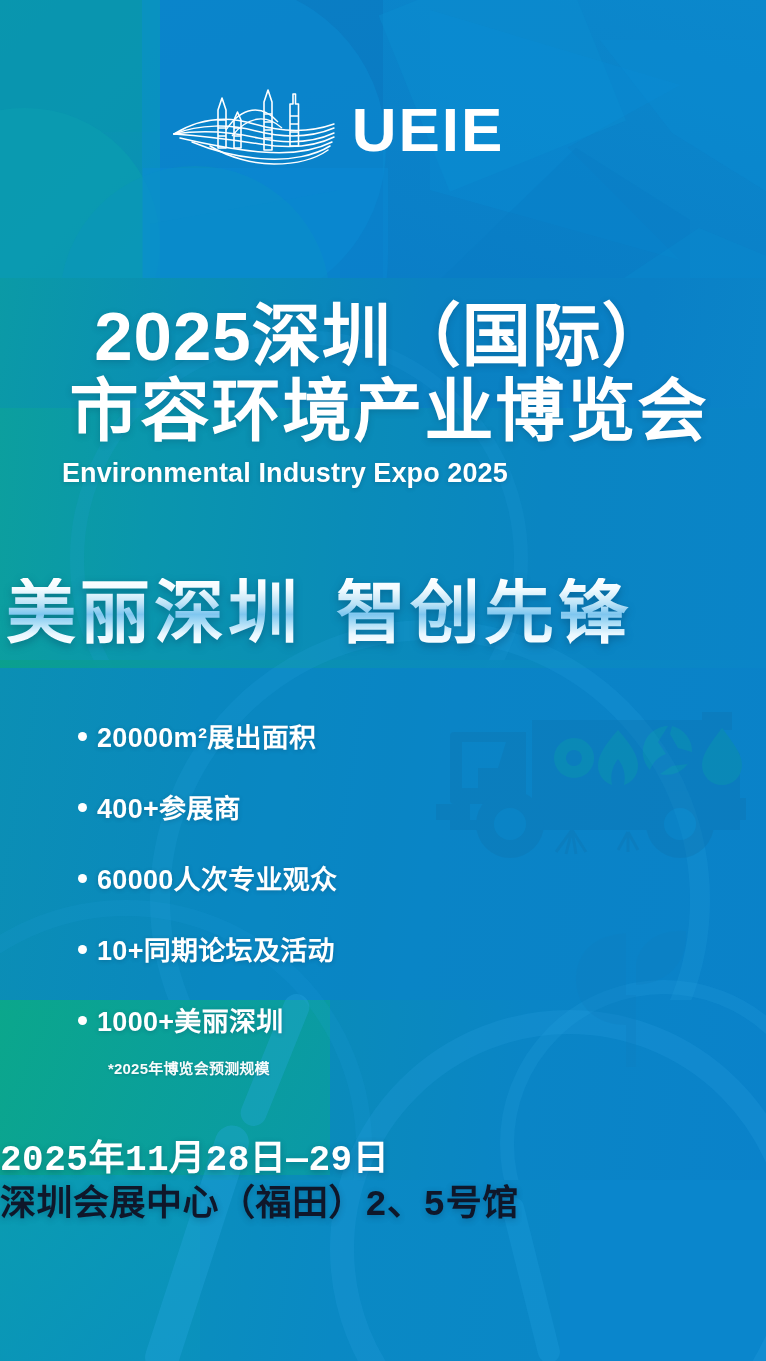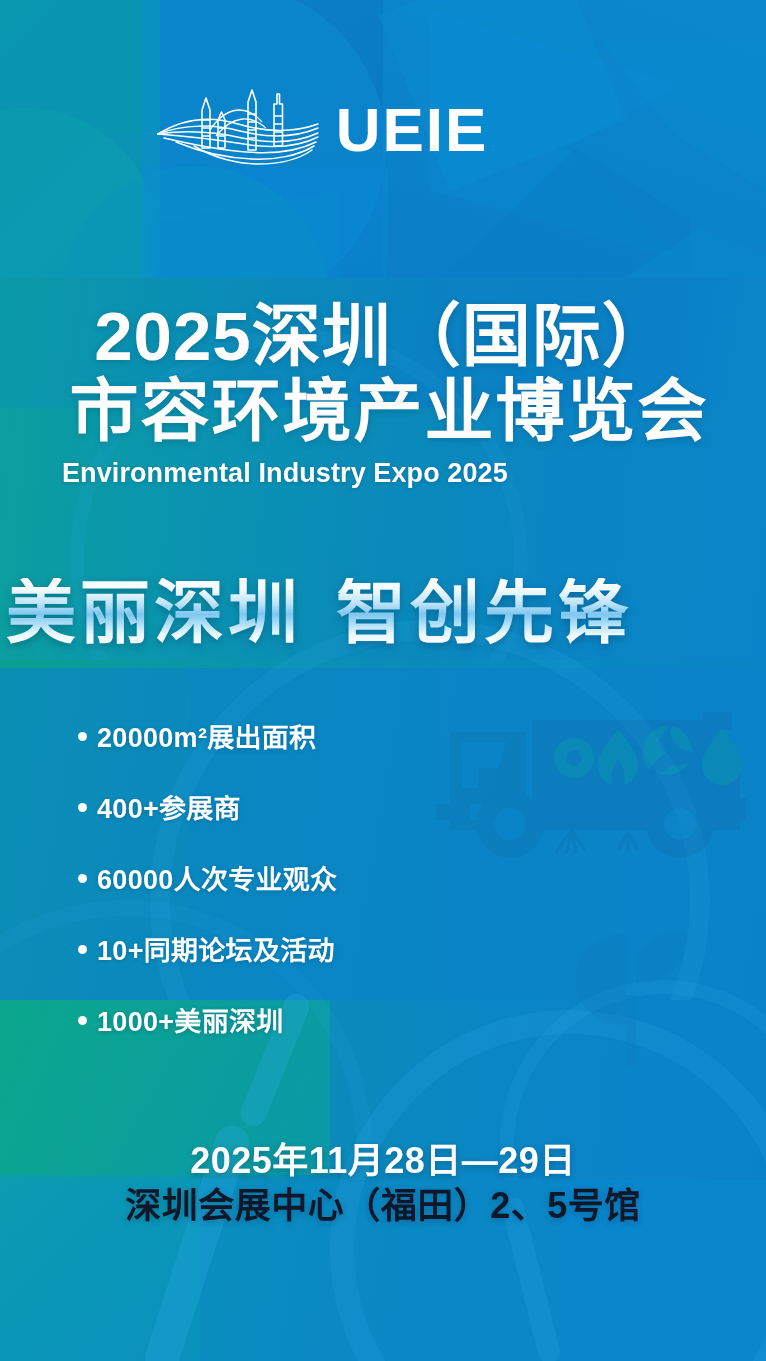--- a/index.html
+++ b/index.html
@@ -94,21 +94,21 @@
   .s2 { left:180px; top:1120px; width:34px;  height:260px; transform: rotate(18deg); }
   .s3 { left:520px; top:1195px; width:22px;  height:170px; transform: rotate(-14deg); opacity:.22; }
   .d1 { left:480px; top:1160px; width:360px; height:60px; transform:rotate(-14deg); }
 
   
   .truck-wrap { position:absolute; left:432px; top:692px; width:320px; height:175px; opacity:.28; }
   .sprout-wrap { position:absolute; left:540px; top:905px; width:190px; height:210px; opacity:.30; }
 
   
   .logo-row {
-    position:absolute; left:0; top:80px; width:638px; height:100px;
+    position:absolute; left:16px; top:80px; width:638px; height:100px;
     display:flex; align-items:center; justify-content:center; gap:6px;
   }
   .logo-mark { width:180px; height:92px; flex:0 0 auto; }
   .logo-text {
     color:#ffffff; font-size:62px; font-weight:700; letter-spacing:2px;
     line-height:1; font-family:"Liberation Sans","DejaVu Sans",sans-serif;
   }
 
   
   .title-block { position:absolute; left:0; top:292px; width:766px; }
@@ -153,21 +153,21 @@
     flex:0 0 auto; width:9px; height:9px; border-radius:50%;
     background:#ffffff; transform:translateY(-6px);
   }
   .footnote {
     margin:-14px 0 0 30px; color:#ffffff; font-size:15px; font-weight:600;
     letter-spacing:.2px; opacity:.97;
     text-shadow:0 1px 3px rgba(0,40,70,.25);
   }
 
   
-  .footer { position:absolute; left:0; top:1140px; width:766px; text-align:center; }
+  .footer { position:absolute; left:0; top:1140px; width:766px; text-align:left;font-family:Liberation Mono, monospace; }
   .footer-date {
     color:#ffffff; font-size:36px; font-weight:700; letter-spacing:.5px;
     line-height:1.18; text-shadow:0 2px 6px rgba(0,40,70,.30);
   }
   .footer-venue {
     color:#0f172a; font-size:36px; font-weight:700; letter-spacing:.5px;
     line-height:1.24; margin-top:2px; text-shadow:0 2px 6px rgba(0,40,70,.30);
   }
 </style>
 </head>
@@ -324,20 +324,21 @@
       <span>60000人次专业观众</span>
     </div>
     <div class="fact">
       <span class="dot"></span>
       <span>10+同期论坛及活动</span>
     </div>
     <div class="fact">
       <span class="dot"></span>
       <span>1000+美丽深圳</span>
     </div>
+    <div class="footnote">*2025年博览会预测规模</div>
   </div>
 
   <div class="footer">
     <div class="footer-date">2025年11月28日—29日</div>
     <div class="footer-venue">深圳会展中心（福田）2、5号馆</div>
   </div>
 
 </div>
 
 </body></html>

